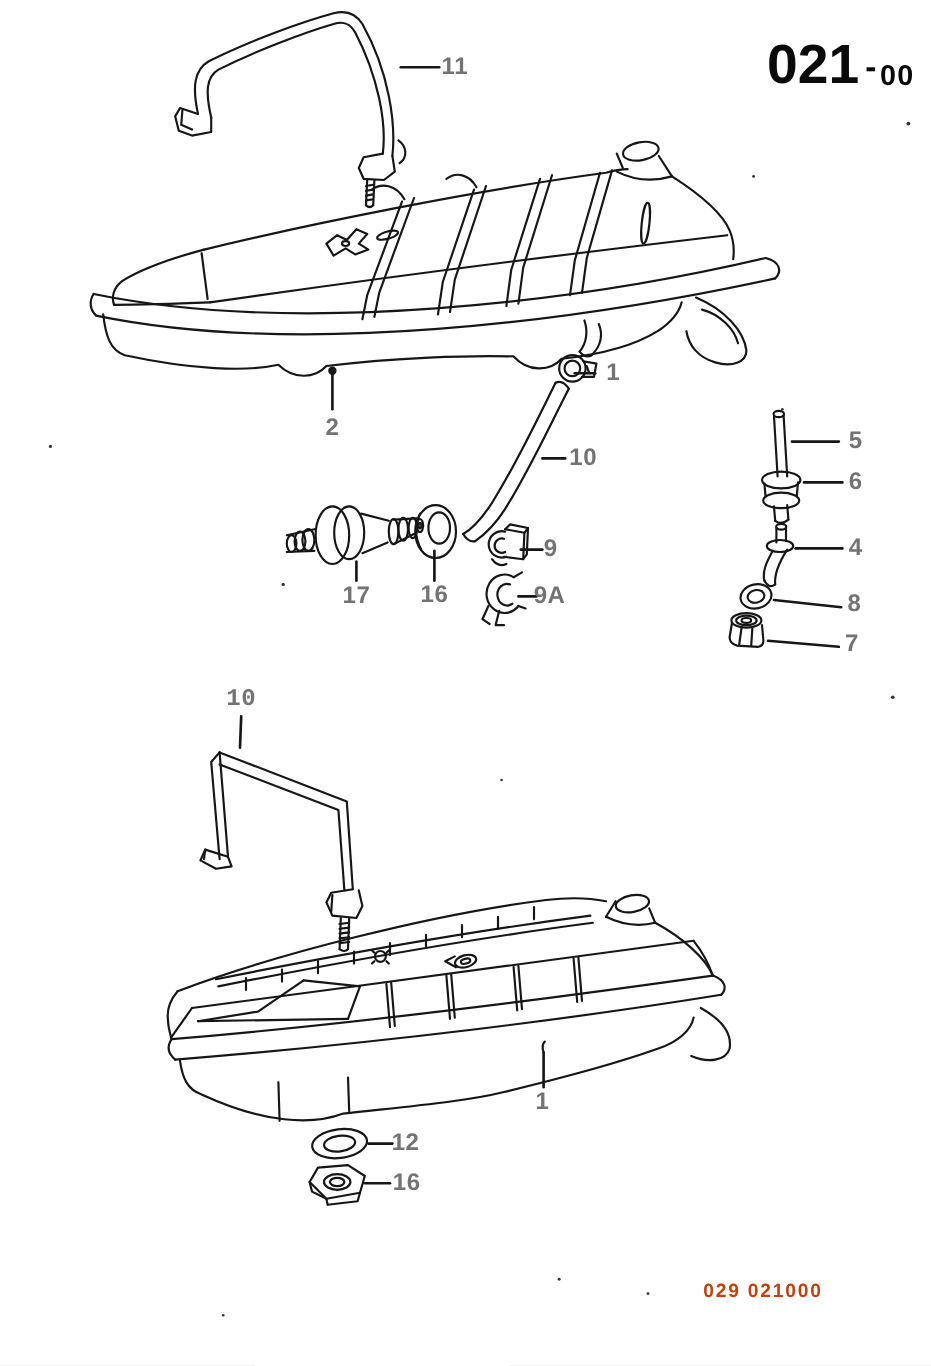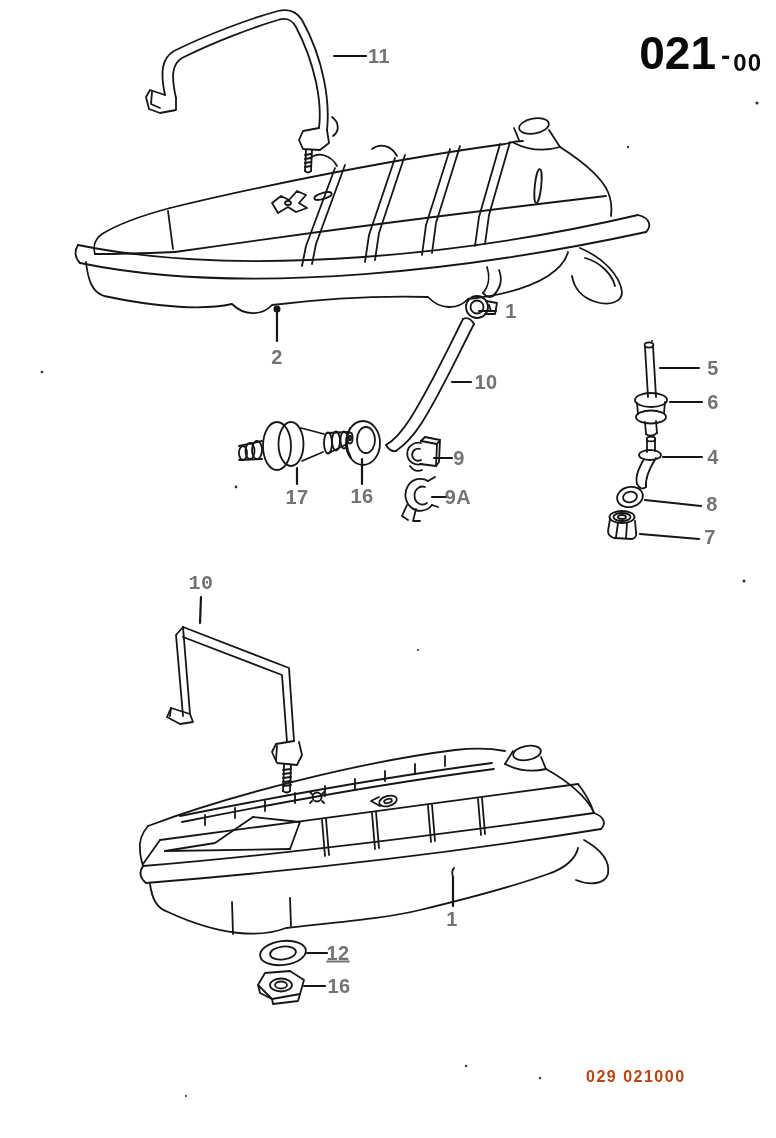--- a/index.html
+++ b/index.html
@@ -307,18 +307,18 @@
   <span class="part-label" style="left:362px;top:496px;">16</span>
   <span class="part-label" style="left:459px;top:458px;">9</span>
   <span class="part-label" style="left:458px;top:497px;">9A</span>
   <span class="part-label" style="left:713px;top:368px;">5</span>
   <span class="part-label" style="left:713px;top:402px;">6</span>
   <span class="part-label" style="left:713px;top:457px;">4</span>
   <span class="part-label" style="left:712px;top:504px;">8</span>
   <span class="part-label" style="left:710px;top:537px;">7</span>
   <span class="part-label" style="left:201px;top:583px;font-family:Liberation Mono, monospace;">10</span>
   <span class="part-label" style="left:452px;top:919px;">1</span>
-  <span class="part-label" style="left:338px;top:953px;text-decoration:underline;">12</span>
+  <span class="part-label" style="left:338px;top:953px;">12</span>
   <span class="part-label" style="left:339px;top:986px;">16</span>
 
   <div class="footer-code">029 021000</div>
 
 </div>
 
 </body></html>

